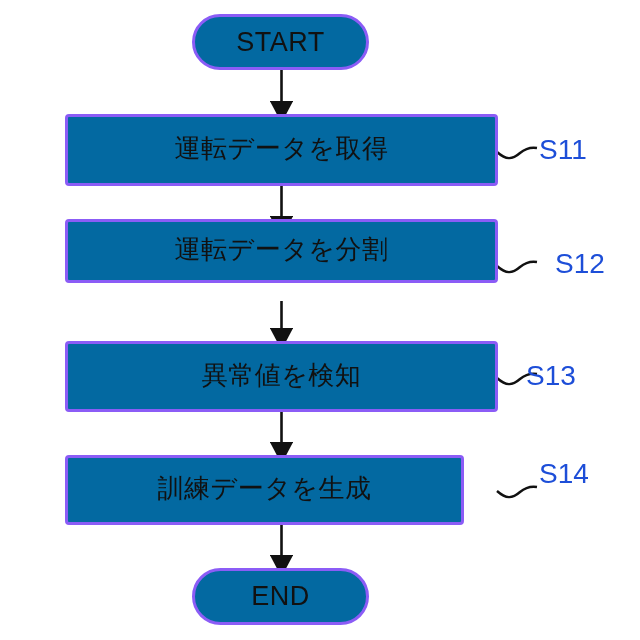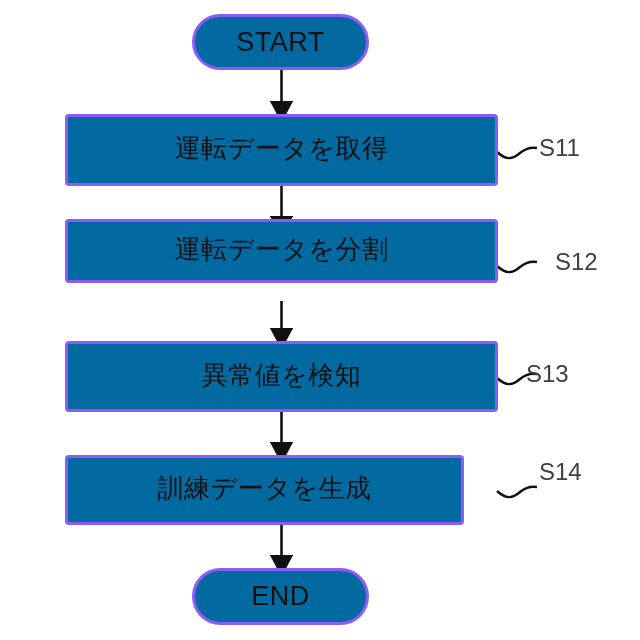--- a/index.html
+++ b/index.html
@@ -53,22 +53,22 @@
     font-size: 27px;
     letter-spacing: 0.5px;
   }
   .process .node-label {
     font-size: 26px;
     letter-spacing: 0.5px;
   }
   
   .step-label {
     position: absolute;
-    color: #404040;
-    font-size: 24px;
+    color: #1d4ed8;
+    font-size: 28px;
     line-height: 1;
     white-space: nowrap;
   }
 </style>
 </head>
 <body>
 
 <div id="flowchart-canvas">
 
   <svg class="svg-layer" viewBox="0 0 640 640">

